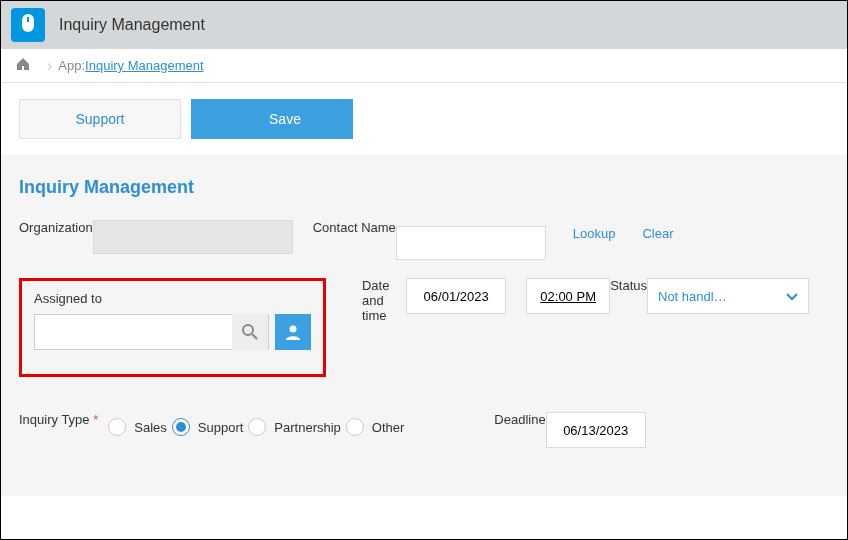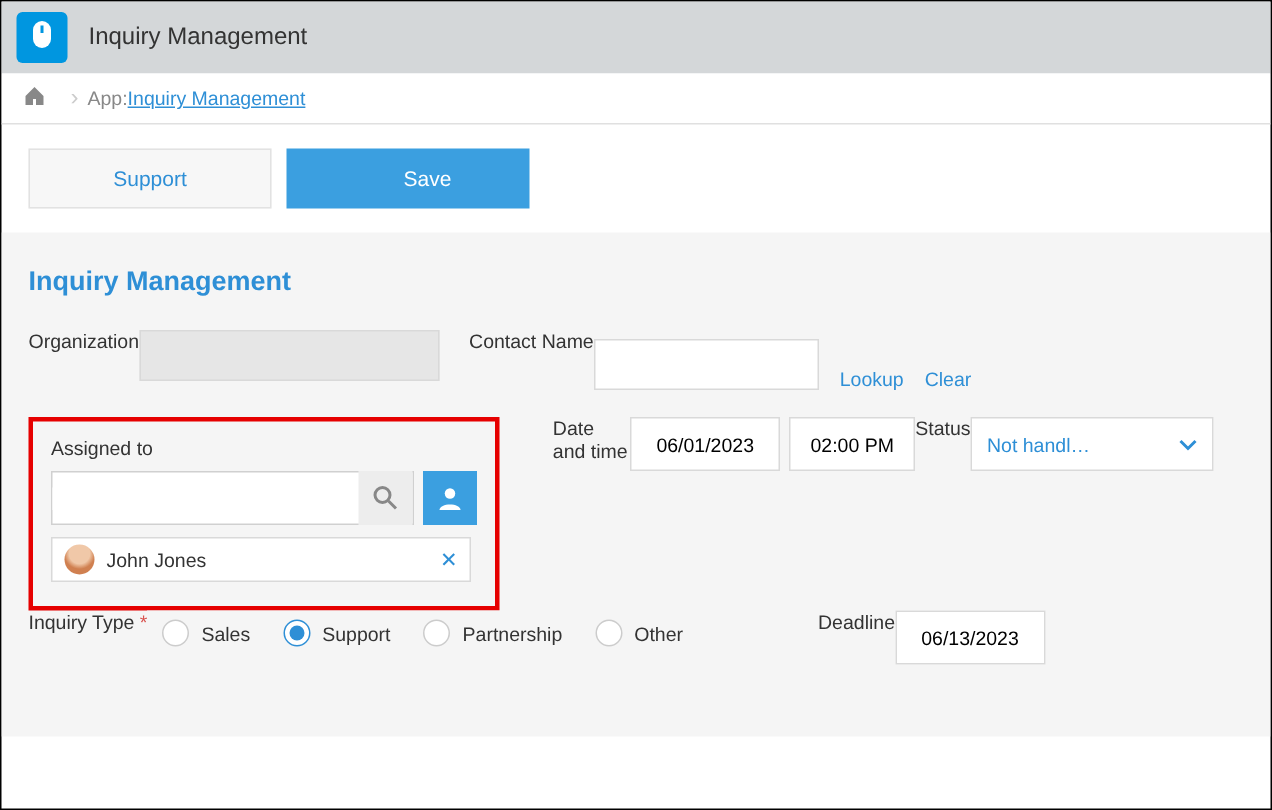--- a/index.html
+++ b/index.html
@@ -24,39 +24,39 @@
 .form-title { color: #2e8fd6; font-size: 18px; font-weight: bold; margin-bottom: 22px; }
 
 .row { display: flex; gap: 20px; margin-bottom: 18px; align-items: flex-start; }
 .field { display: flex; flex-direction: row; }
 .label { font-size: 13px; color: #333; margin-bottom: 8px; }
 .req { color: #d9534f; }
 
 .org-input { width: 200px; height: 34px; background: #e6e6e6; border: 1px solid #d9d9d9; }
 .text-input { width: 150px; height: 34px; background: #fff; border: 1px solid #d9d9d9; padding: 0 8px; font-size: 13px; }
 .link { color: #2e8fd6; font-size: 13px; cursor: pointer; }
-.lookup-row { display: flex; align-items: flex-end; gap: 14px; margin-top: 6px; }
+.lookup-row { display: flex; align-items: flex-start; gap: 27px; margin-top: 6px; }
 
 .highlighted { border: 3px solid #e60000; padding: 10px 12px 16px 12px; margin-right: 10px; background: #f5f5f5; width: 348px; }
 .assigned-search { display: flex; align-items: center; gap: 6px; margin-bottom: 8px; }
 .assigned-input { flex: 1; height: 36px; background: #fff; border: 1px solid #d0d0d0; display: flex; align-items: center; }
 .assigned-input input { border: none; outline: none; flex: 1; padding: 0 8px; font-size: 13px; }
 .search-btn { width: 36px; height: 36px; background: #ededed; display: flex; align-items: center; justify-content: center; color: #888; }
 .user-btn { width: 36px; height: 36px; background: #3b9fe0; display: flex; align-items: center; justify-content: center; color: #fff; }
 .chip { background: #fff; border: 1px solid #d9d9d9; height: 30px; display: flex; align-items: center; padding: 0 8px; width: 280px; justify-content: space-between; }
 .chip-left { display: flex; align-items: center; gap: 8px; }
 .avatar { width: 20px; height: 20px; border-radius: 50%; background: radial-gradient(circle at 50% 30%, #f0c8a8 40%, #d08050 60%); }
 .chip-remove { color: #2e8fd6; cursor: pointer; font-size: 14px; }
 
 .date-input { width: 100px; height: 36px; background: #fff; border: 1px solid #d9d9d9; text-align: center; font-size: 13px; }
-.dt-group { display: flex; gap: 6px; }
+.dt-group { display: flex; gap: 20px; }
 
 .status-btn { width: 162px; height: 36px; background: #fff; border: 1px solid #d9d9d9; display: flex; align-items: center; justify-content: space-between; padding: 0 10px; color: #2e8fd6; font-size: 13px; cursor: pointer; }
 
-.radio-group { display: flex; gap: 22px; align-items: center; background: #f5f5f5; padding: 6px 10px; }
+.radio-group { display: flex; gap: 5px; align-items: center; background: #f5f5f5; padding: 6px 10px; }
 .radio-item { display: flex; align-items: center; gap: 8px; cursor: pointer; }
 .radio-outer { width: 18px; height: 18px; border-radius: 50%; border: 1px solid #ccc; background: #fff; display: flex; align-items: center; justify-content: center; }
 .radio-outer.selected { border-color: #2e8fd6; }
 .radio-inner { width: 10px; height: 10px; border-radius: 50%; background: #2e8fd6; }
 
 .row2 { display: flex; align-items: flex-start; }
 .col-assigned { }
 .col-dt { margin-left: 26px; }
 .col-status { margin-left: auto; margin-right: 20px; }
 </style>
@@ -120,51 +120,44 @@
               </svg>
           </div>
         </div>
         <div class="user-btn">
           <svg width="18" height="18" viewBox="0 0 18 18">
               <circle cx="9" cy="6" r="3.5" fill="#fff"></circle>
               <path d="M2 17 C2 12 16 12 16 17 Z" fill="#fff"></path>
             </svg>
         </div>
       </div>
-      <div class="chip">
-        <div class="chip-left">
-          <div class="avatar"></div>
-          <span>John Jones</span>
-        </div>
-        <span class="chip-remove">✕</span>
-      </div>
     </div>
 
     <div class="field col-dt">
       <div class="label">Date and time</div>
       <div class="dt-group">
         <input class="date-input" type="text" value="06/01/2023" style="">
-        <input class="date-input" style="width: 84px;" type="text" value="02:00 PM">
+        <input class="date-input" style="width: 84px; text-decoration: underline;" type="text" value="02:00 PM">
       </div>
     </div>
 
     <div class="field col-status">
       <div class="label">Status</div>
       <div class="status-btn">
         <span>Not handl…</span>
         <span>
           <svg width="12" height="8" viewBox="0 0 12 8">
               <path d="M1 1 L6 6 L11 1" stroke="#2e8fd6" stroke-width="2" fill="none"></path>
             </svg>
         </span>
       </div>
     </div>
   </div>
 
-  <div class="row" style="margin-top:0">
+  <div class="row" style="margin-top:35px">
     <div class="field">
       <div class="label"><span>Inquiry Type</span> <span class="req">*</span></div>
       <div class="radio-group" id="radio-group">
           <div class="radio-item">
             <span class="radio-outer"></span>
             <span>Sales</span>
           </div>
           <div class="radio-item">
             <span class="radio-outer selected">
               <span class="radio-inner"></span>

